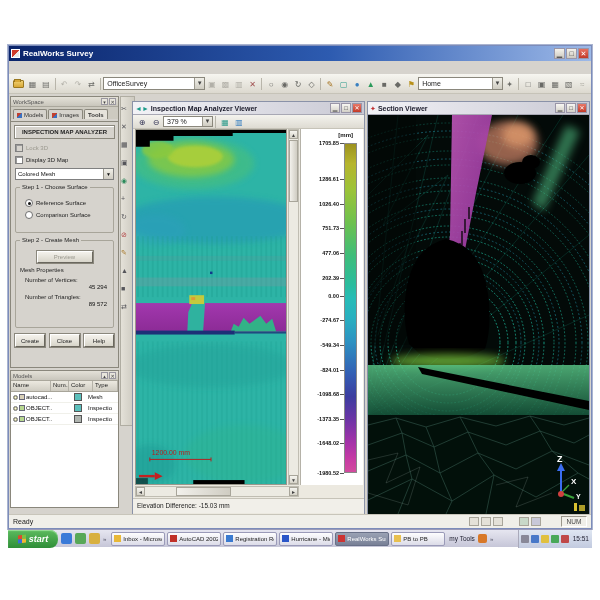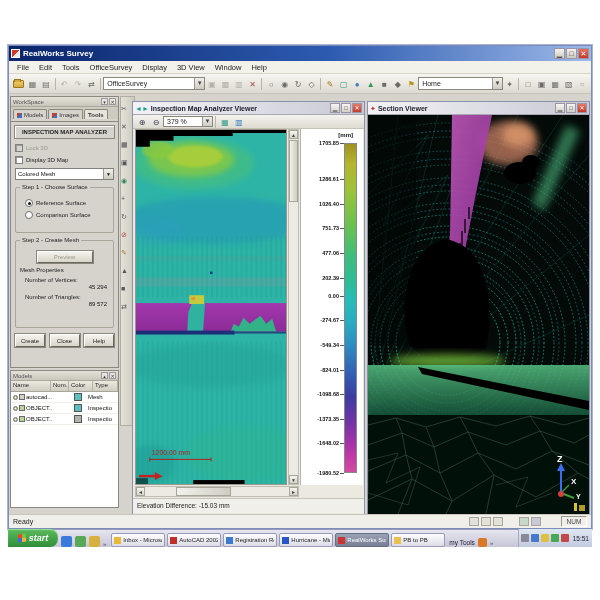--- a/index.html
+++ b/index.html
@@ -85,21 +85,21 @@
   .sl{position:absolute;right:24px;width:36px;text-align:right;font-size:5.5px;font-weight:bold;color:#111;}
   .sl::after{content:"";position:absolute;right:-5px;top:3px;width:4px;height:1px;background:#555;}
   #mmunit{position:absolute;top:3px;right:10px;font-size:6px;font-weight:bold;color:#111;}
   #iv-status{position:absolute;left:0;bottom:1px;right:0;height:15px;background:#f1efe9;border-top:1px solid #c6c3b8;font-size:6.5px;color:#222;padding:3px 0 0 4px;}
   
   #statusbar{position:absolute;left:0;bottom:0;right:0;height:14px;background:#f0efe9;border-top:1px solid #c8c5ba;}
   #statusbar .rdy{position:absolute;left:4px;top:3px;font-size:7px;color:#222;}
   .stbox{position:absolute;top:2px;width:10px;height:9px;border:1px solid #a8a59a;background:#e4e1d8;}
   #numbox{position:absolute;right:4px;top:1px;width:26px;height:11px;border:1px solid;border-color:#9a978c #fff #fff #9a978c;font-size:6.5px;color:#444;text-align:center;line-height:10px;}
   
-  #taskbar{position:absolute;left:8px;top:529px;width:584px;height:18px;background:linear-gradient(180deg,#e6e6f0,#c6c6d8);border-top:1px solid #9a9ab8;display:flex;align-items:flex-end;}
+  #taskbar{position:absolute;left:8px;top:529px;width:584px;height:18px;background:linear-gradient(180deg,#e6e6f0,#c6c6d8);border-top:1px solid #9a9ab8;display:flex;align-items:center;}
   #startbtn{height:18px;width:50px;background:linear-gradient(180deg,#5cbb5e,#2f8e38);border-radius:0 8px 8px 0;display:flex;align-items:center;justify-content:center;box-shadow:inset 0 1px 1px #9ae09a;}
   #startbtn .flag{width:8px;height:8px;display:grid;grid-template-columns:4px 4px;margin-right:3px;transform:skewY(-6deg);}
   #startbtn .flag i{display:block;width:3.5px;height:3.5px;}
   #startbtn .st{color:#fff;font-weight:bold;font-style:italic;font-size:9px;}
   .ql{width:11px;height:11px;margin-left:3px;border-radius:2px;}
   .chev{font-size:6px;color:#556;margin:0 3px;}
   .task{height:14px;width:54px;margin-left:2px;background:linear-gradient(180deg,#fdfdfe,#dcdce8);border:1px solid #9a9ab8;border-radius:2px;display:flex;align-items:center;padding:0 2px;overflow:hidden;}
   .task .ti{width:7px;height:7px;margin-right:2px;flex:none;}
   .task .tl{font-size:6px;color:#222;white-space:nowrap;overflow:hidden;}
   .task.active{background:linear-gradient(180deg,#9aa2b4,#788096);border-color:#687088;}
@@ -118,30 +118,20 @@
   <div id="app">
 
     <div id="titlebar">
       <span class="appico"></span>
       <span class="t">RealWorks Survey</span>
       <span class="wbtn min"></span>
       <span class="wbtn max"></span>
       <span class="wbtn close"></span>
     </div>
 
-    <div id="menubar">
-      <span>File</span>
-      <span>Edit</span>
-      <span>Tools</span>
-      <span>OfficeSurvey</span>
-      <span>Display</span>
-      <span>3D View</span>
-      <span>Window</span>
-      <span>Help</span>
-    </div>
 
     <div id="toolbar">
       <span class="fold"></span>
       <span class="ico">▦</span>
       <span class="ico">▤</span>
       <span class="tsep"></span>
       <span class="ico dis">↶</span>
       <span class="ico dis">↷</span>
       <span class="ico">⇄</span>
       <span class="tsep"></span>

